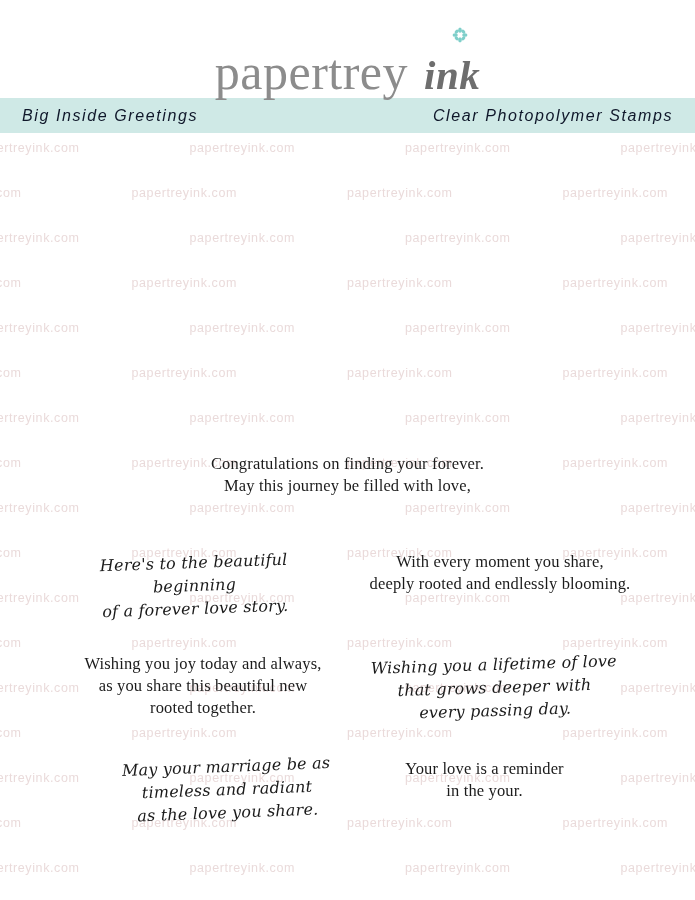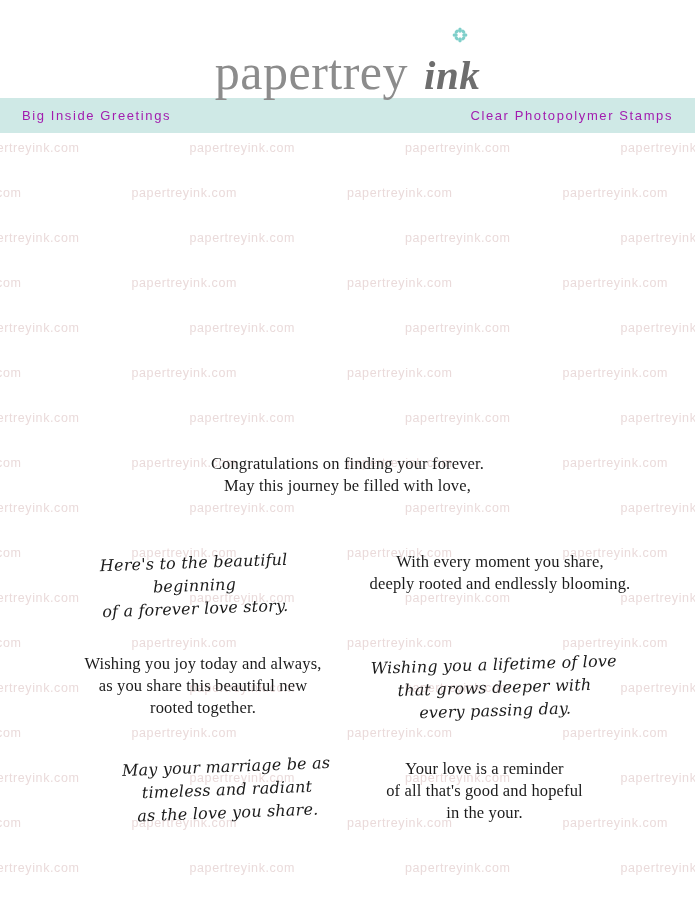--- a/index.html
+++ b/index.html
@@ -67,24 +67,25 @@
   .bar {
     height: 35px;
     background: #cfe9e6;
     display: flex;
     align-items: center;
     justify-content: space-between;
     padding: 0 22px;
     box-sizing: border-box;
   }
   .bar-left, .bar-right {
-    font-size: 13px;
+    font-size: 16px;
     letter-spacing: 1.6px;
-    color: #a21caf;
+    color: #0f172a;
     font-family: "Liberation Sans", sans-serif;
+    font-style: italic;
   }
   .bar-right { text-align: right; }
 
   
   .stage {
     position: relative;
     height: 767px;
     overflow: hidden;
     background: #fff;
   }
@@ -322,18 +323,17 @@
       <div class="script">
         <span class="ln">May your marriage be as</span>
         <span class="ln">timeless and radiant</span>
         <span class="ln">as the love you share.</span>
       </div>
     </div>
 
     <div class="stamp s7">
       <div class="serif">
         <span class="ln">Your love is a reminder</span>
-        <span class="ln">of all that's good and hopeful</span>
         <span class="ln">in the your.</span>
       </div>
     </div>
   </div>
 </div>
 
 </body></html>

